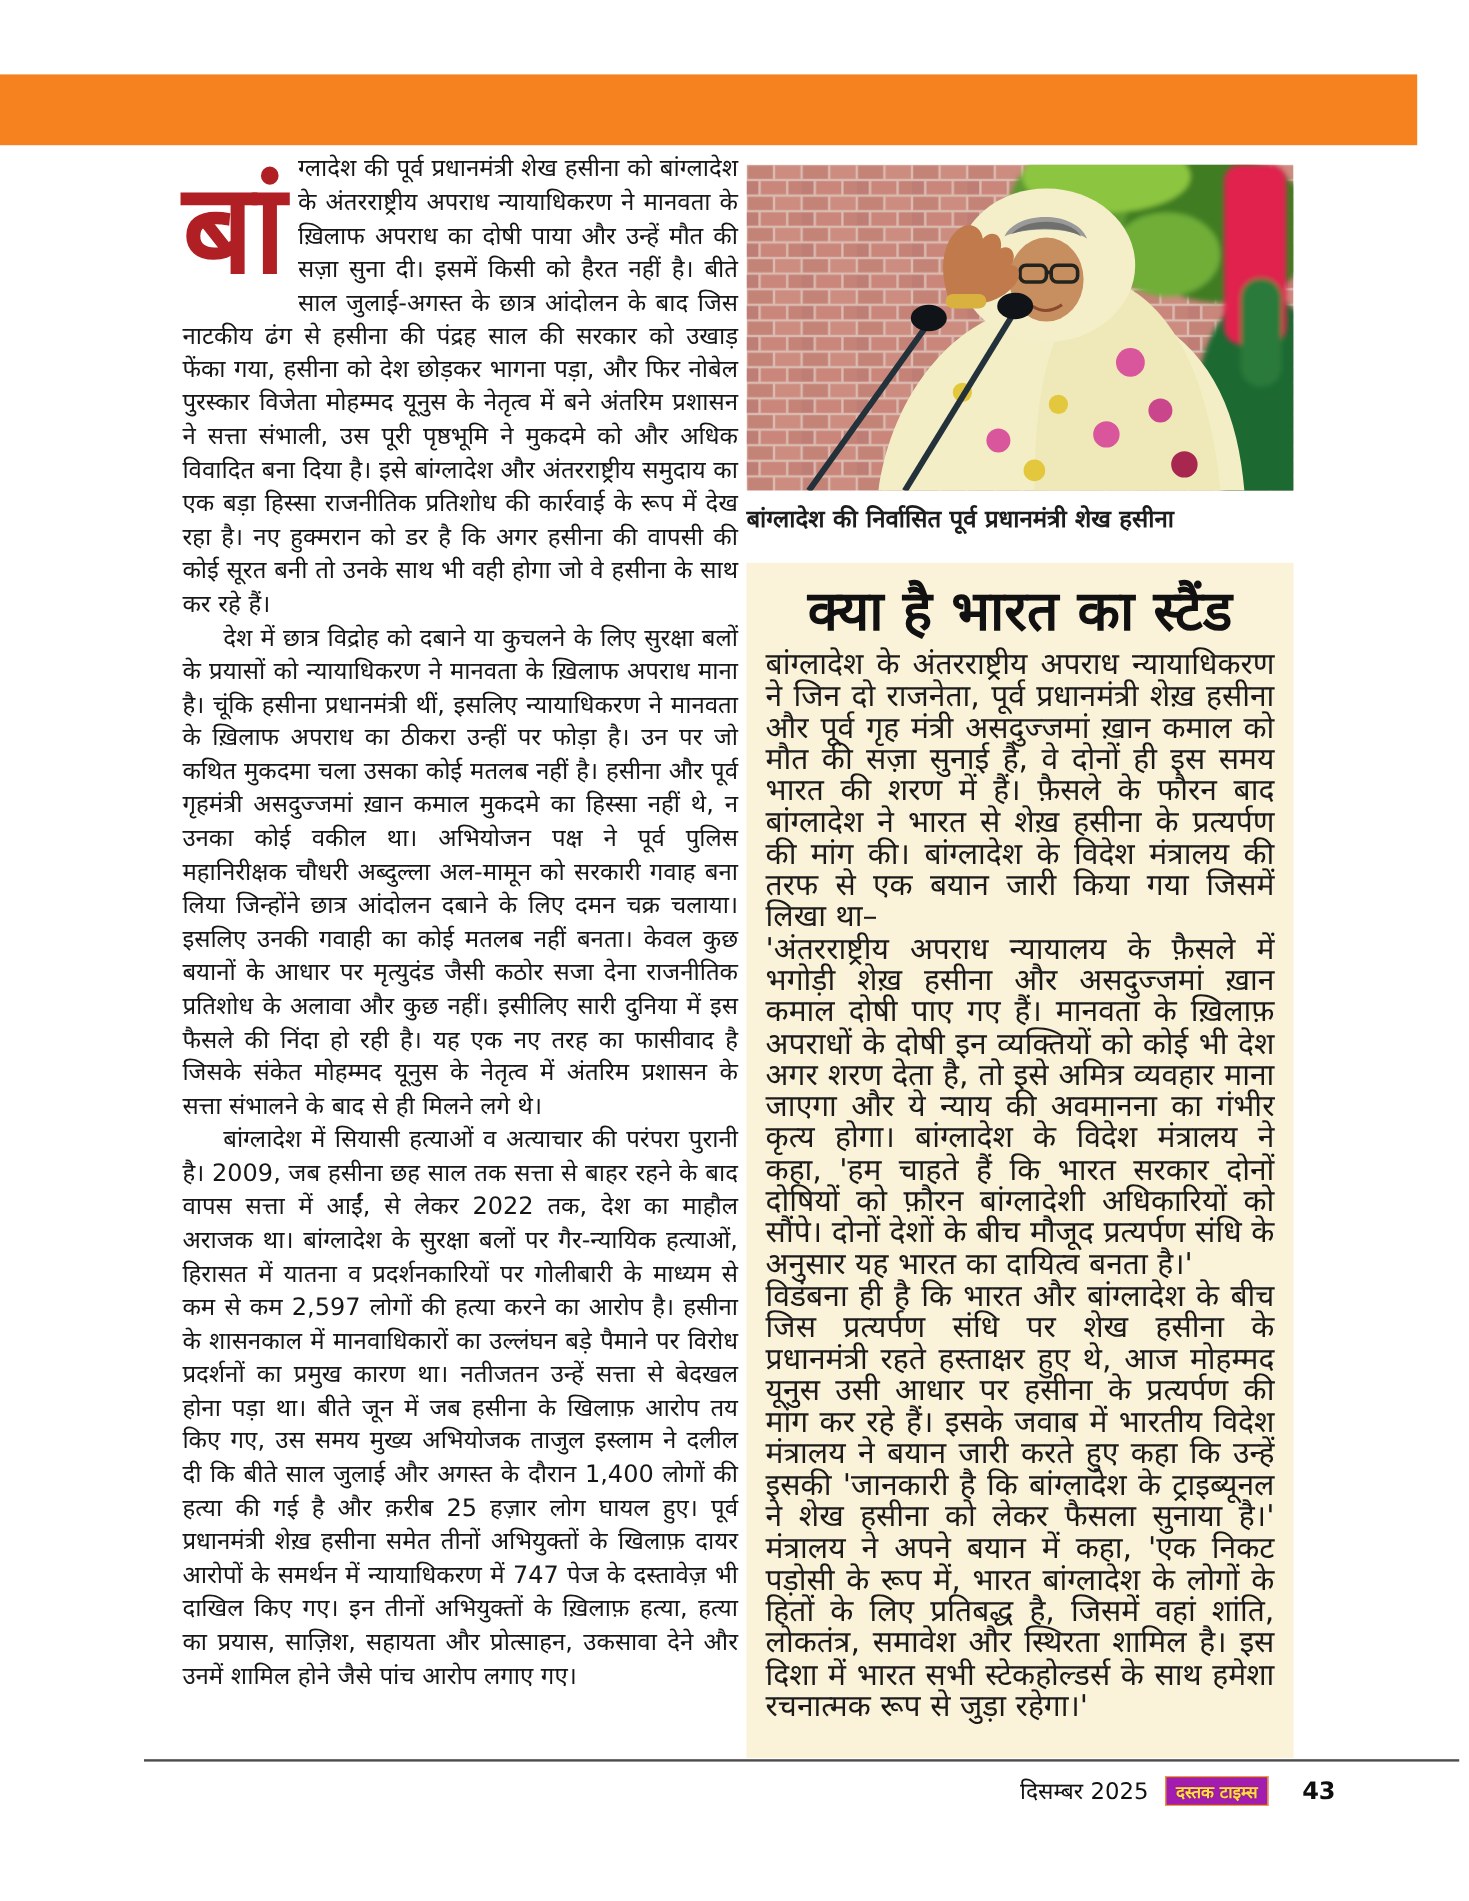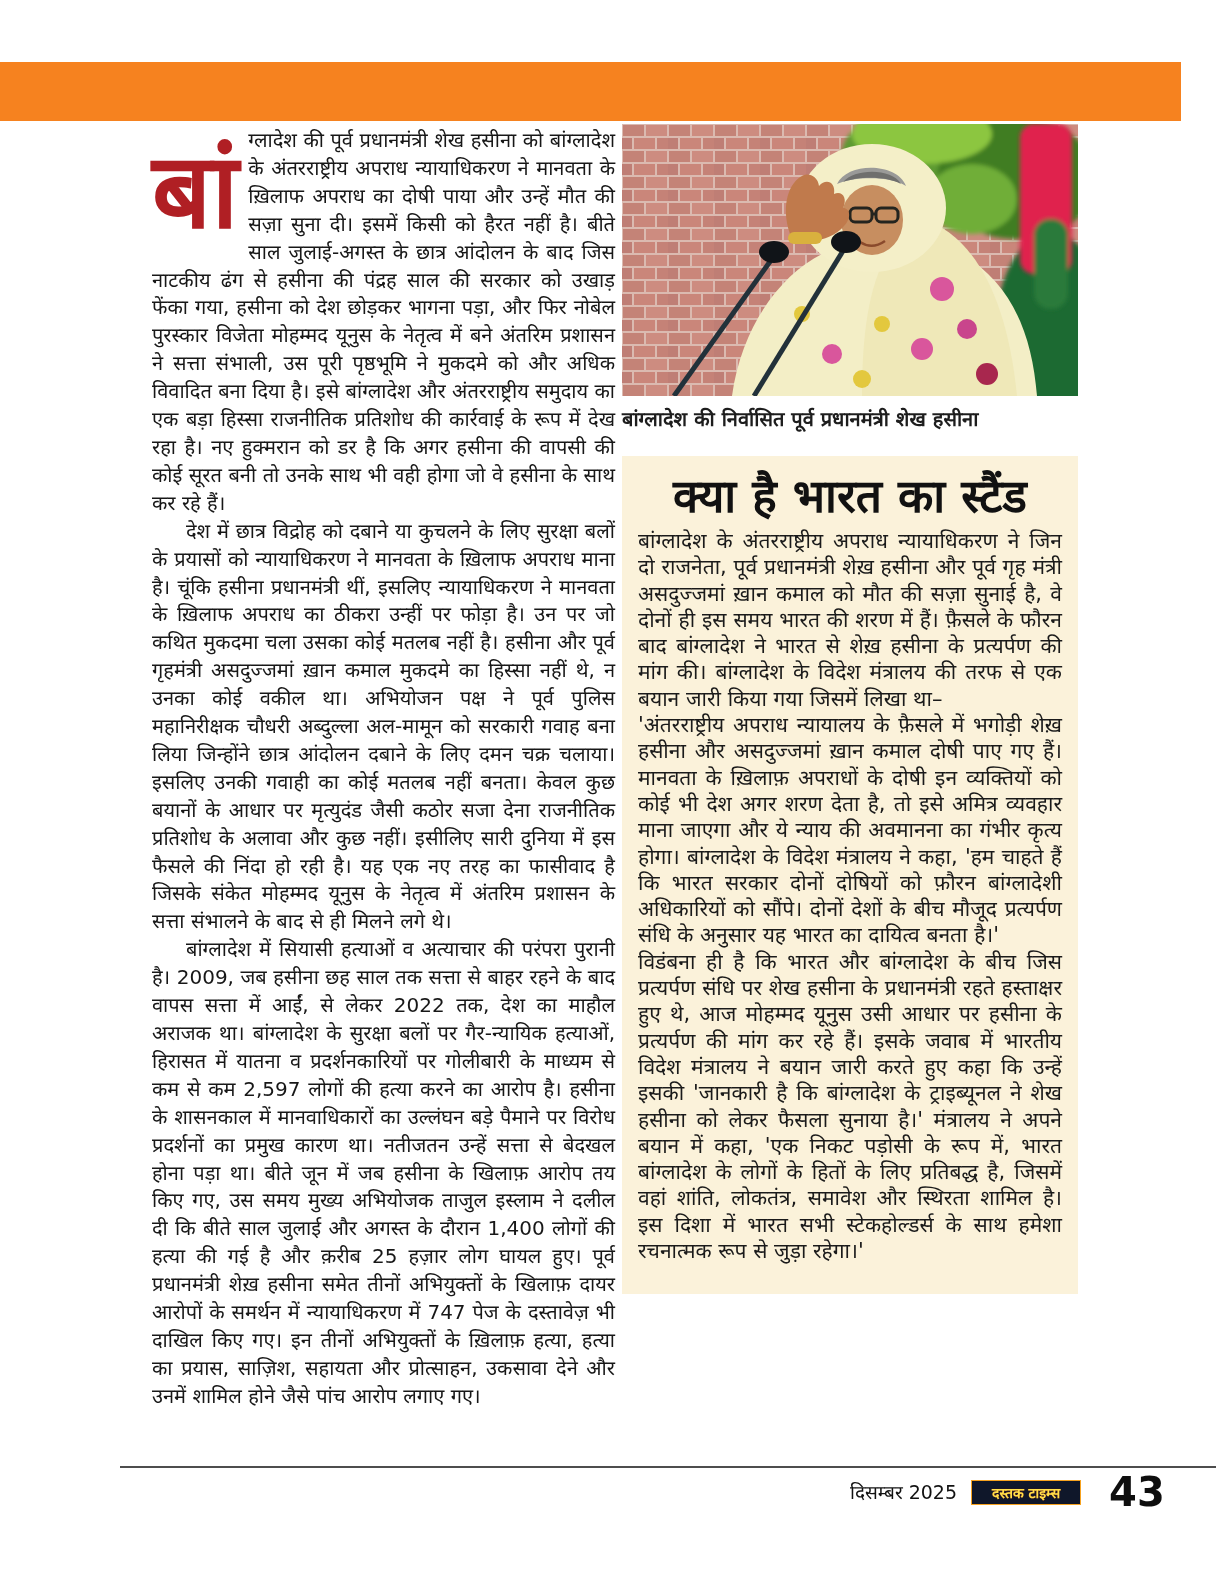--- a/index.html
+++ b/index.html
@@ -18,58 +18,58 @@
     position:absolute; left:152px; top:127px; width:463px;
     font-size:20px; line-height:27.9px; text-align:justify; color:#171717;
   }
   .col-left p { margin:0; }
   .col-left p.indent { text-indent:34px; }
   .dropcap {
     float:left; font-size:104px; line-height:128px; height:132px;
     padding-right:10px; color:#B01F24; font-weight:bold;
   }
   
-  .col-right { position:absolute; left:622px; top:124px; width:594px; }
+  .col-right { position:absolute; left:622px; top:137px; width:594px; }
   .photo-frame { width:456px; height:272px; overflow:hidden; display:block; }
   .photo-caption {
     width:456px; margin-top:10px; font-size:20px; font-weight:600;
     color:#1d1d1d; line-height:26px;
   }
   .stand-box {
     margin-top:24px; width:456px; background:#FBF2DA;
     padding:18px 16px 30px 16px;
   }
   .stand-box h2 {
     text-align:center; font-size:46px; line-height:44px; font-weight:bold;
     color:#111; margin-bottom:10px;
   }
   .stand-box p {
-    font-size:21px; line-height:26.3px; text-align:justify; color:#1a1a1a;
+    font-size:25px; line-height:26.3px; text-align:justify; color:#1a1a1a;
   }
   .below-box {
     width:594px; margin-top:16px; font-size:21px; line-height:30.5px;
     text-align:justify; color:#171717;
   }
   
   .footer-rule {
     position:absolute; left:120px; top:1466px; width:1096px; height:0;
     border-top:2.5px solid #4d4d4d;
   }
   .footer {
     position:absolute; left:850px; top:1472px; width:260px; height:40px;
     display:flex; align-items:center; gap:14px;
   }
   .footer-date { font-size:19px; font-weight:normal; color:#111; white-space:nowrap; }
   .footer-logo {
-    background:#0f172a; color:#FFE04A; font-size:14px; font-weight:bold;
-    padding:2px 20px; white-space:nowrap; border:1px solid #F6A21F;
+    background:#a21caf; color:#FFE04A; font-size:14px; font-weight:bold;
+    padding:2px 8px; white-space:nowrap; border:1px solid #F6A21F;
     text-shadow:0 0 1px #8a1208;
   }
   .footer-divider { width:5px; height:32px; background:#1c1c1c; }
-  .footer-page-number { font-size:40px; font-weight:bold; color:#0e0e0e; }
+  .footer-page-number { font-size:20px; font-weight:bold; color:#0e0e0e; }
 </style>
 </head>
 <body>
 
 <div class="page">
 
   <div class="top-bar"></div>
 
   <div class="col-left">
     <p class="para-first"><span class="dropcap">बां</span><span>ग्लादेश की पूर्व प्रधानमंत्री शेख हसीना को बांग्लादेश के अंतरराष्ट्रीय अपराध न्यायाधिकरण ने मानवता के ख़िलाफ अपराध का दोषी पाया और उन्हें मौत की सज़ा सुना दी। इसमें किसी को हैरत नहीं है। बीते साल जुलाई-अगस्त के छात्र आंदोलन के बाद जिस नाटकीय ढंग से हसीना की पंद्रह साल की सरकार को उखाड़ फेंका गया, हसीना को देश छोड़कर भागना पड़ा, और फिर नोबेल पुरस्कार विजेता मोहम्मद यूनुस के नेतृत्व में बने अंतरिम प्रशासन ने सत्ता संभाली, उस पूरी पृष्ठभूमि ने मुकदमे को और अधिक विवादित बना दिया है। इसे बांग्लादेश और अंतरराष्ट्रीय समुदाय का एक बड़ा हिस्सा राजनीतिक प्रतिशोध की कार्रवाई के रूप में देख रहा है। नए हुक्मरान को डर है कि अगर हसीना की वापसी की कोई सूरत बनी तो उनके साथ भी वही होगा जो वे हसीना के साथ कर रहे हैं।</span></p>

